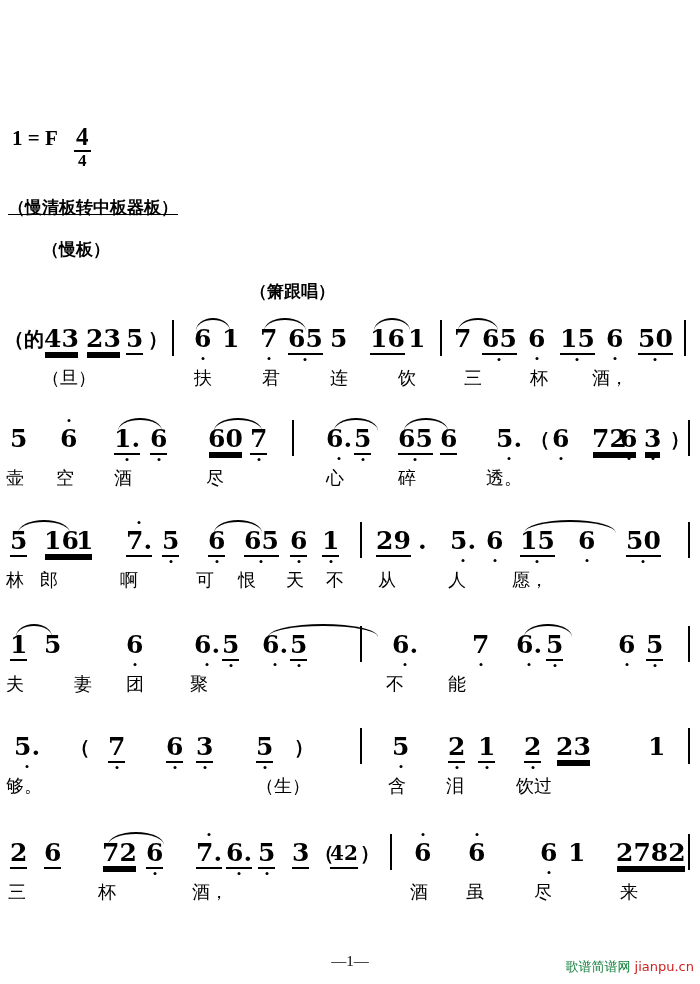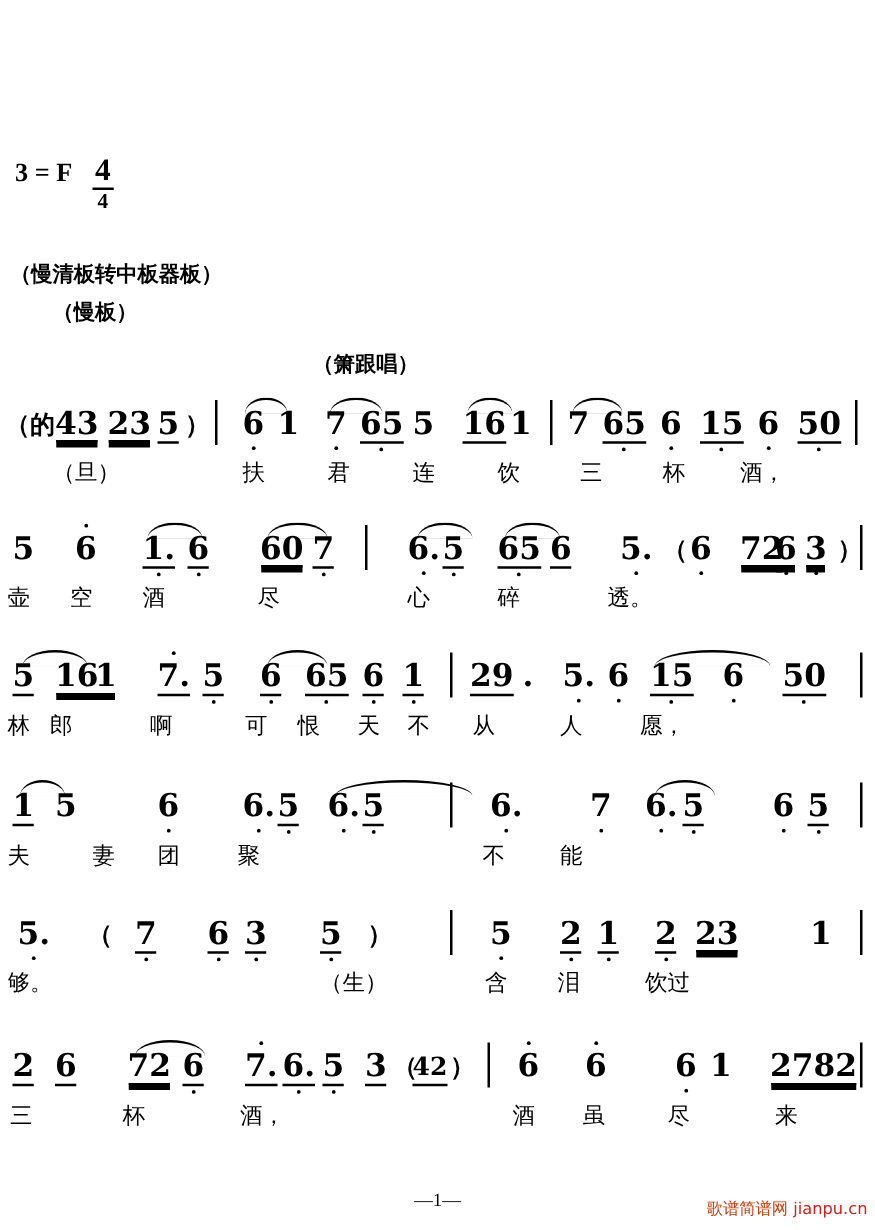--- a/index.html
+++ b/index.html
@@ -60,21 +60,21 @@
     font-family: "Liberation Serif", serif;
   }
   .meter .num { display: block; border-bottom: 2px solid #000; padding: 0 2px; }
   .meter .den { display: block; padding: 0 2px; }
   .note-line {
     position: absolute;
     font-size: 17px;
     font-weight: bold;
     font-family: "DejaVu Serif", serif;
   }
-  .banshi1 { top: 208px; left: 8px; }
+  .banshi1 { top: 196px; left: 8px; text-decoration: underline; }
   .banshi2 { top: 238px; left: 42px; }
   .banshi3 { top: 280px; left: 250px; }
 
   
   .system {
     position: absolute;
     left: 0;
     width: 700px;
   }
   .staffrow {
@@ -146,30 +146,30 @@
     font-family: "Liberation Serif", serif;
   }
   .credit {
     position: absolute;
     bottom: 8px;
     right: 6px;
     font-size: 13px;
     font-family: "DejaVu Sans", sans-serif;
     color: #222;
   }
-  .credit .cn { color: #c2410c; }
+  .credit .cn { color: #15803d; }
   .credit .site { color: #d02020; }
 </style>
 </head>
 <body>
 
 <div class="page">
 
 
-  <div class="keysig">3 = F</div>
+  <div class="keysig">1 = F</div>
   <div class="meter">
     <span class="num">4</span>
     <span class="den">4</span>
   </div>
 
   <div class="note-line banshi1">（慢清板转中板器板）</div>
   <div class="note-line banshi2">（慢板）</div>
   <div class="note-line banshi3">（箫跟唱）</div>
 
   <div class="system" style="top:318px;">

